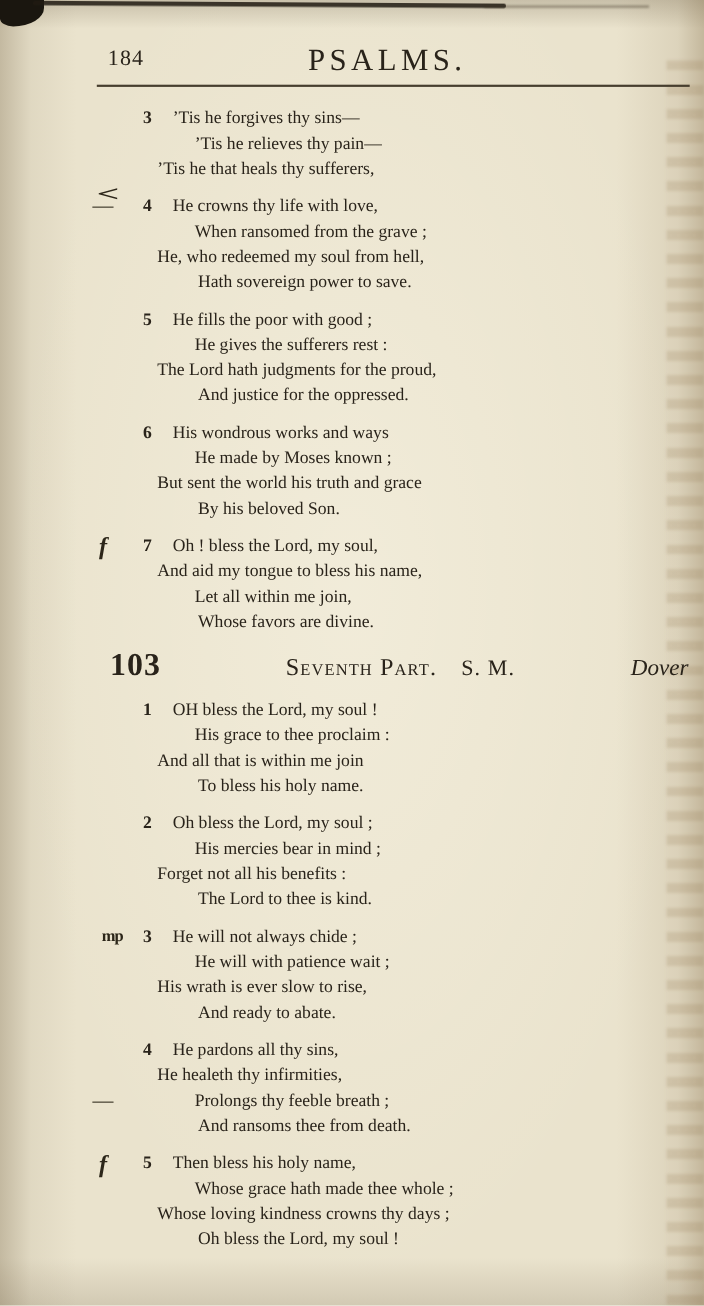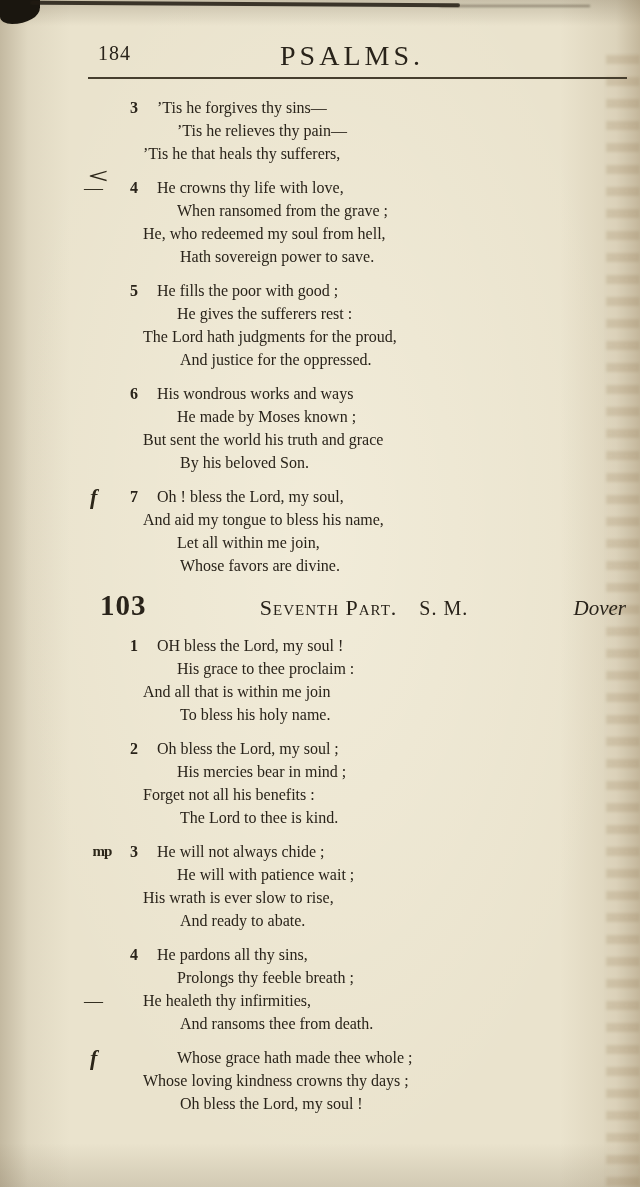--- a/index.html
+++ b/index.html
@@ -212,26 +212,27 @@
         <div class="verse">
           <span class="mark mark-mp" style="top: 0px; text-align: center;">mp</span>
           <div class="vline ln-0"><span class="vnum">3</span>He will not always chide ;</div>
           <div class="vline ln-1">He will with patience wait ;</div>
           <div class="vline ln-2">His wrath is ever slow to rise,</div>
           <div class="vline ln-3">And ready to abate.</div>
         </div>
         <div class="verse">
           <span class="mark mark-dash" style="top: 46px;">—</span>
           <div class="vline ln-0"><span class="vnum">4</span>He pardons all thy sins,</div>
+          <div class="vline ln-2">He healeth thy infirmities,</div>
           <div class="vline ln-1">Prolongs thy feeble breath ;</div>
-          <div class="vline ln-2">He healeth thy infirmities,</div>
           <div class="vline ln-3">And ransoms thee from death.</div>
         </div>
         <div class="verse">
           <span class="mark mark-f" style="top: 0px;">f</span>
+          <div class="vline ln-0"><span class="vnum">5</span>Then bless his holy name,</div>
           <div class="vline ln-1">Whose grace hath made thee whole ;</div>
           <div class="vline ln-2">Whose loving kindness crowns thy days ;</div>
           <div class="vline ln-3">Oh bless the Lord, my soul !</div>
         </div>
       </section>
 
   </main>
 </div>
 
 </body></html>

